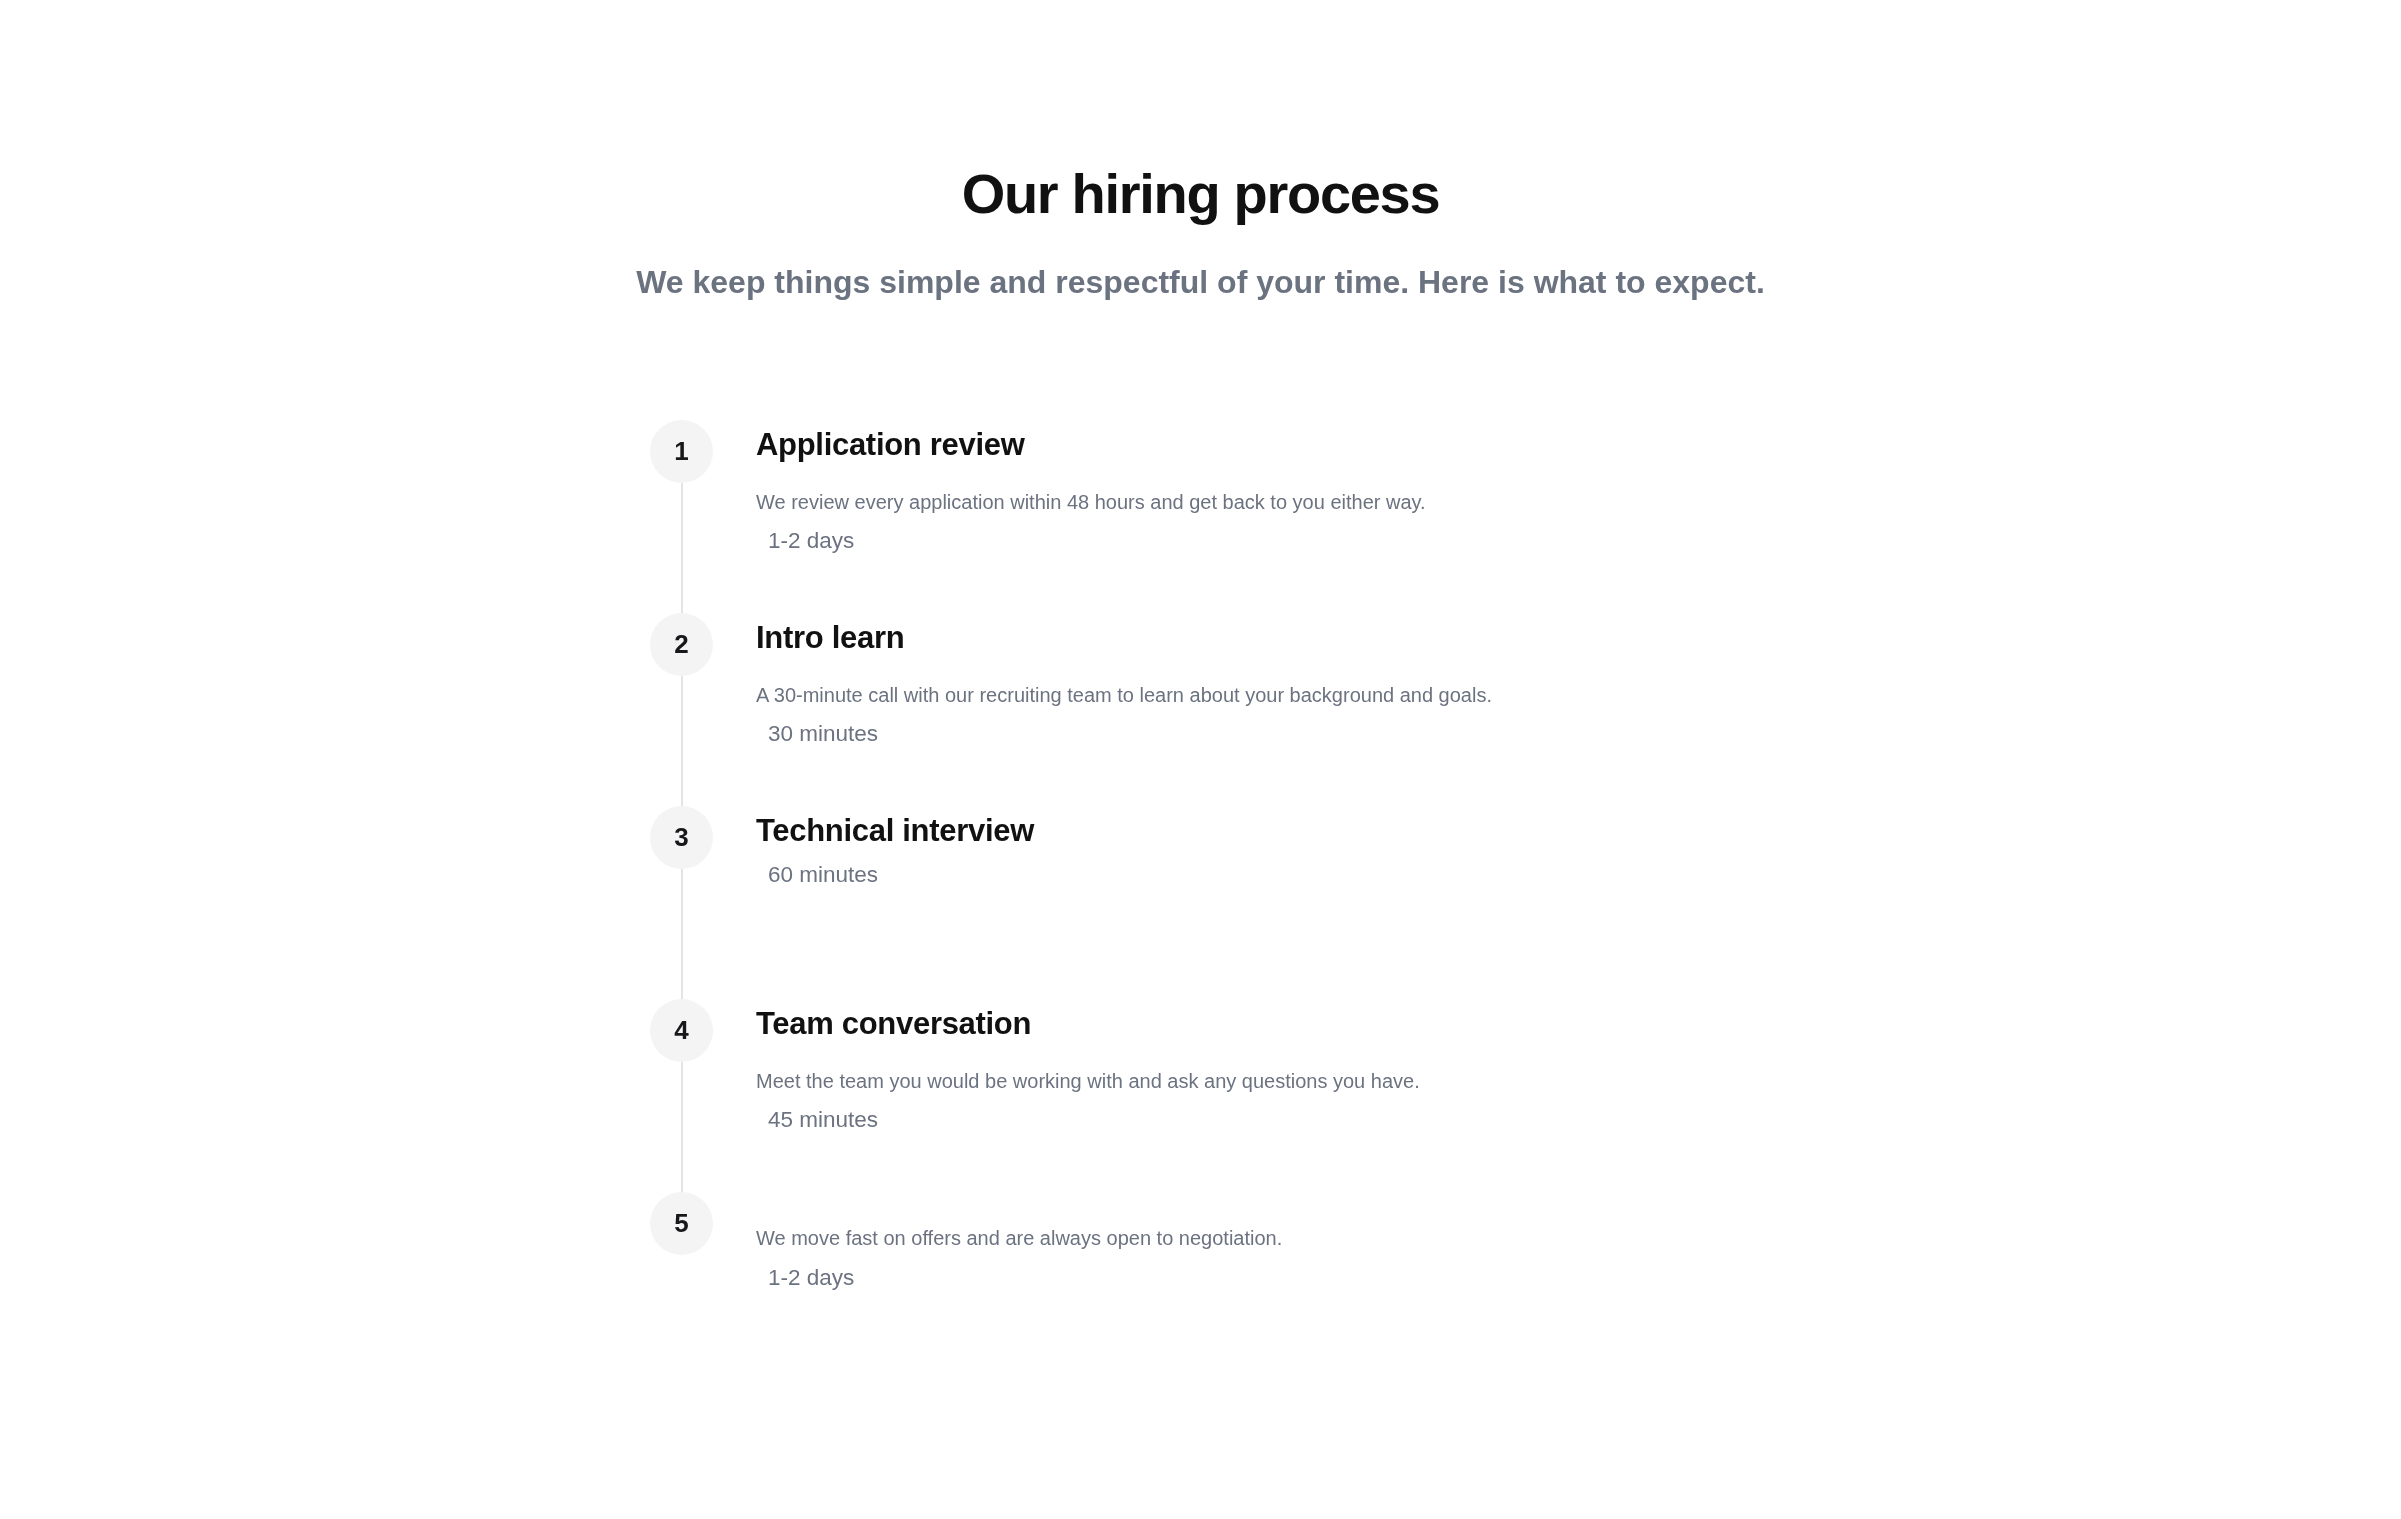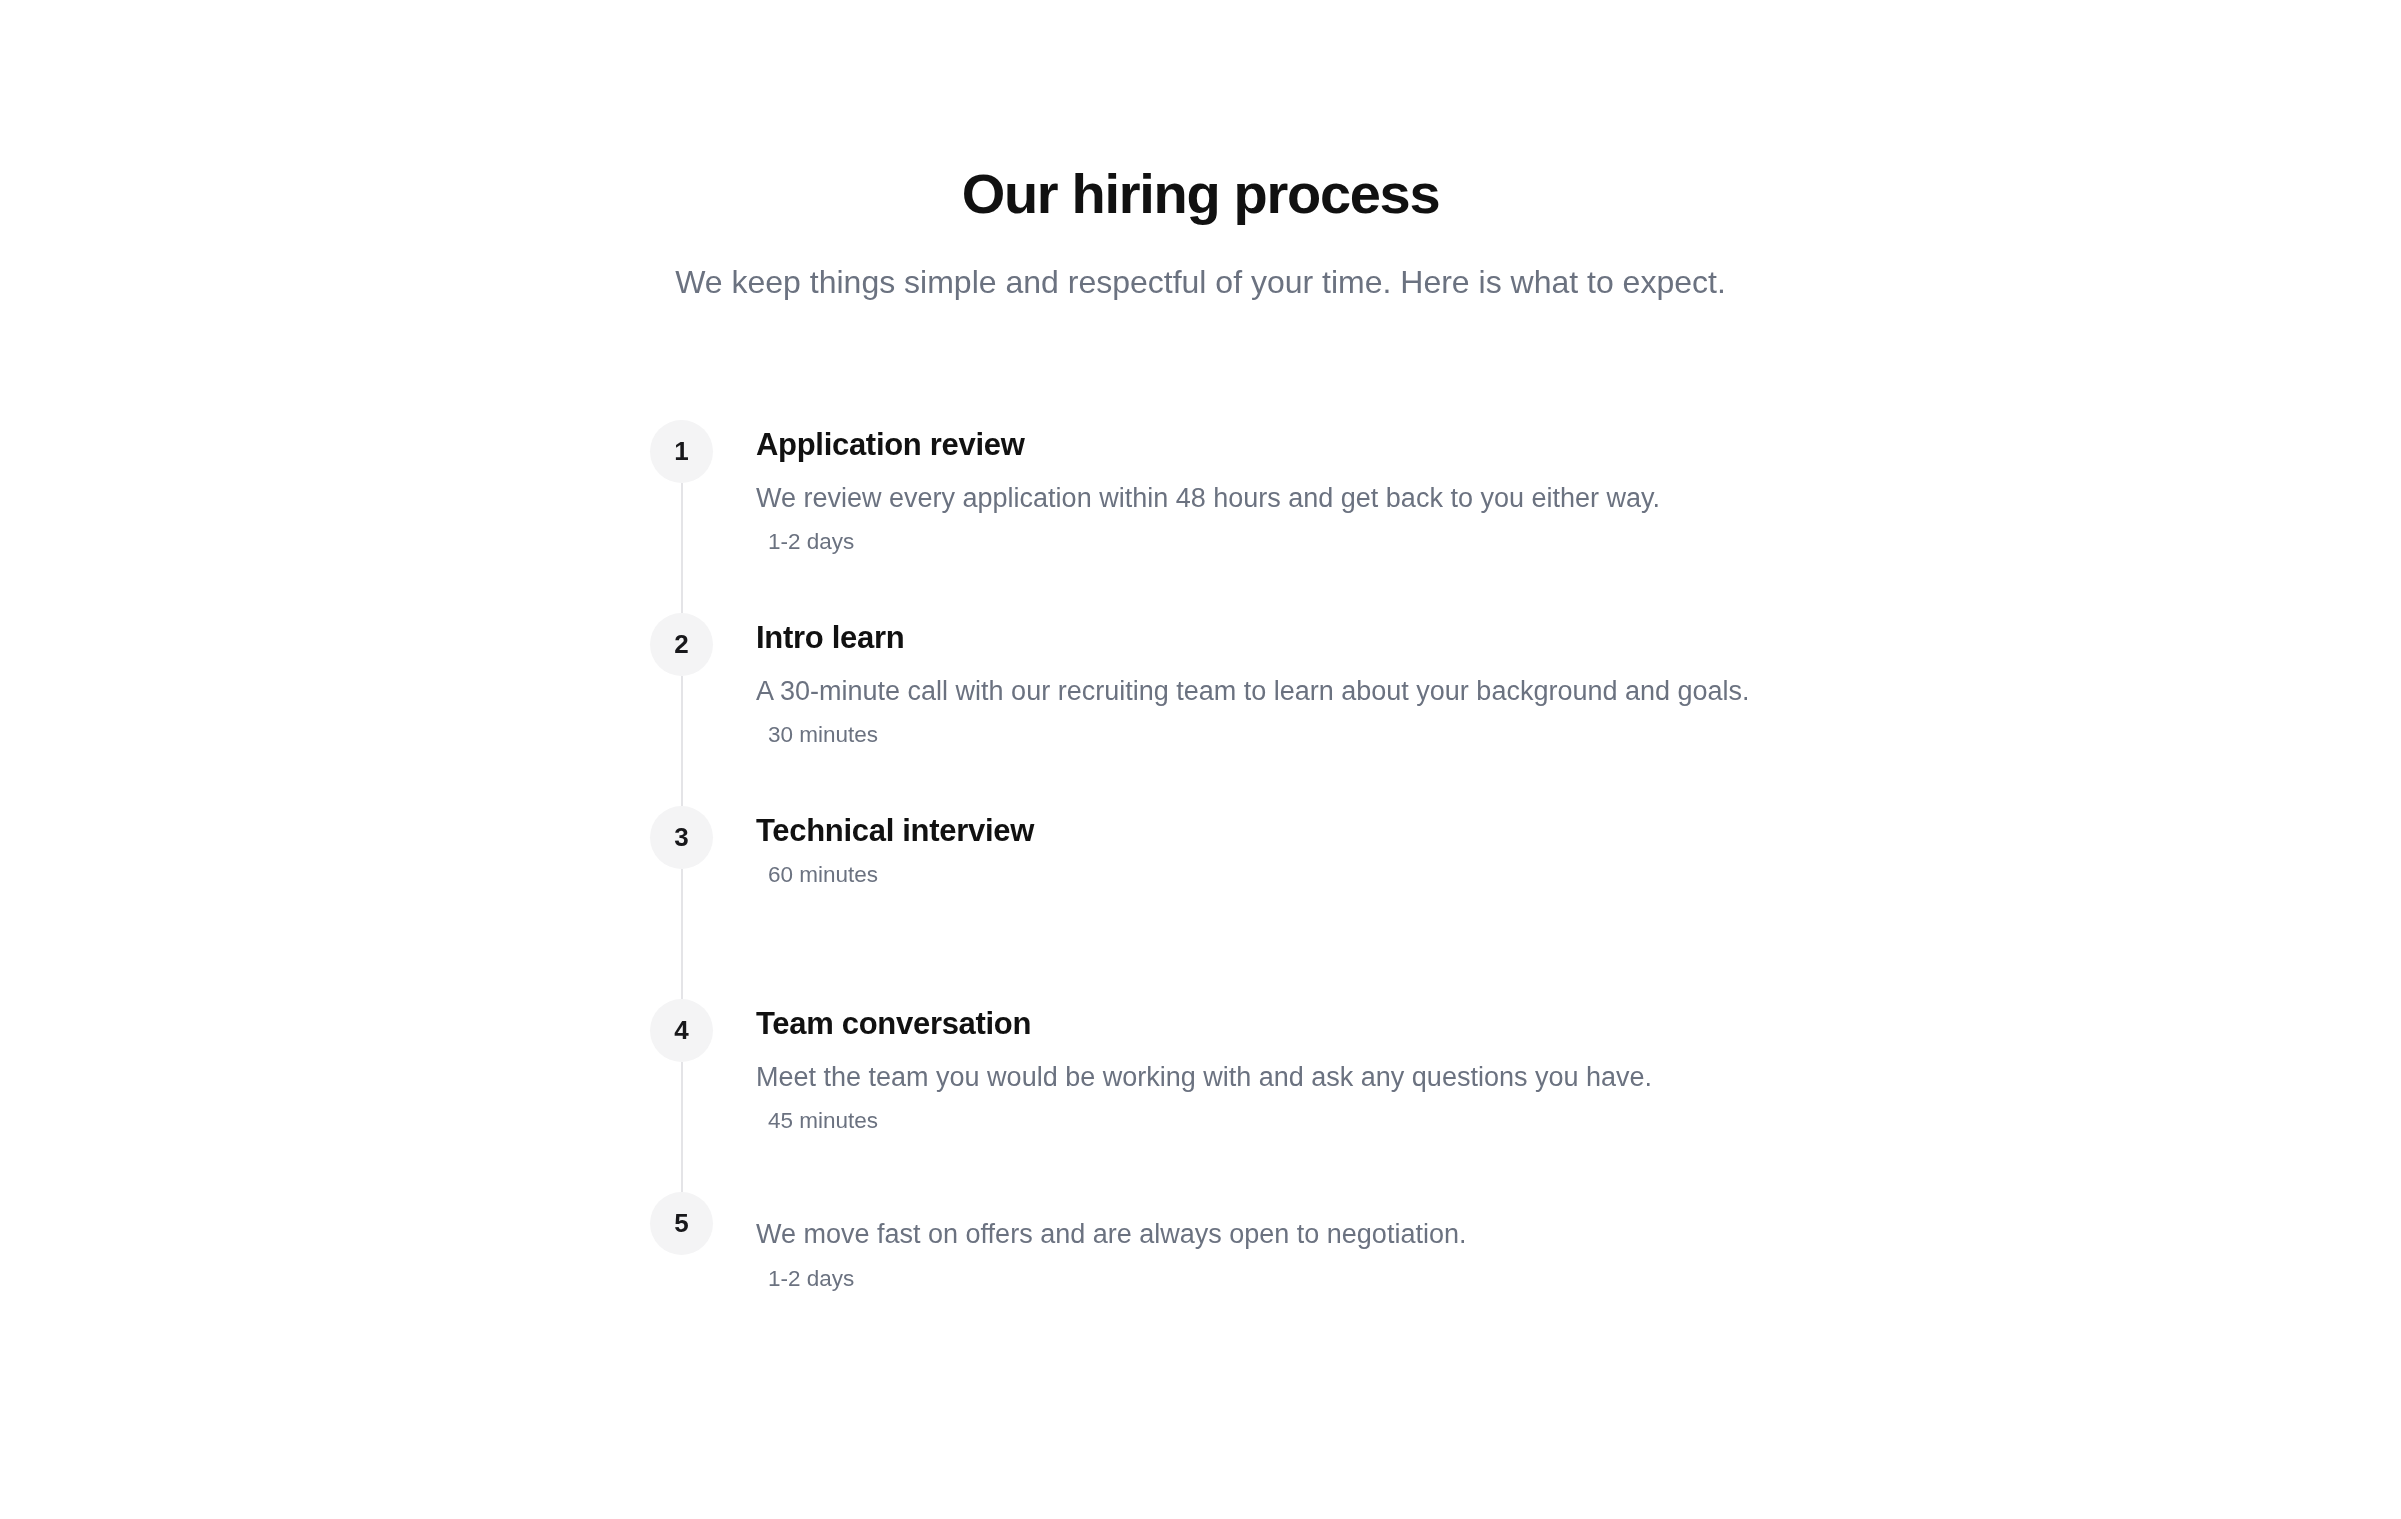--- a/index.html
+++ b/index.html
@@ -24,21 +24,21 @@
     font-size:56px;
     font-weight:700;
     letter-spacing:-1.3px;
     color:var(--heading);
     line-height:1.1;
   }
   .page-subtitle{
     margin-top:37px;
     text-align:center;
     font-size:32px;
-    font-weight:400;
+    font-weight:700;
     color:var(--body-gray);
     line-height:1.3;
   }
   .timeline{
     list-style:none;
     margin:117px 0 0 650px;
   }
   .step{
     position:relative;
     display:flex;
@@ -70,22 +70,22 @@
   }
   .step-body{padding-top:6.7px;}
   .step-title{
     font-size:31px;
     font-weight:700;
     letter-spacing:-0.3px;
     color:var(--heading);
     line-height:1.15;
   }
   .step-description{
-    margin-top:18px;
-    font-size:27px;
+    margin-top:26px;
+    font-size:20px;
     color:var(--body-gray);
     line-height:1.3;
   }
   .step-duration{
     margin-top:11.7px;
     font-size:22.5px;
     color:var(--body-gray);
     line-height:1.3;
     margin-left:12px;
   }

